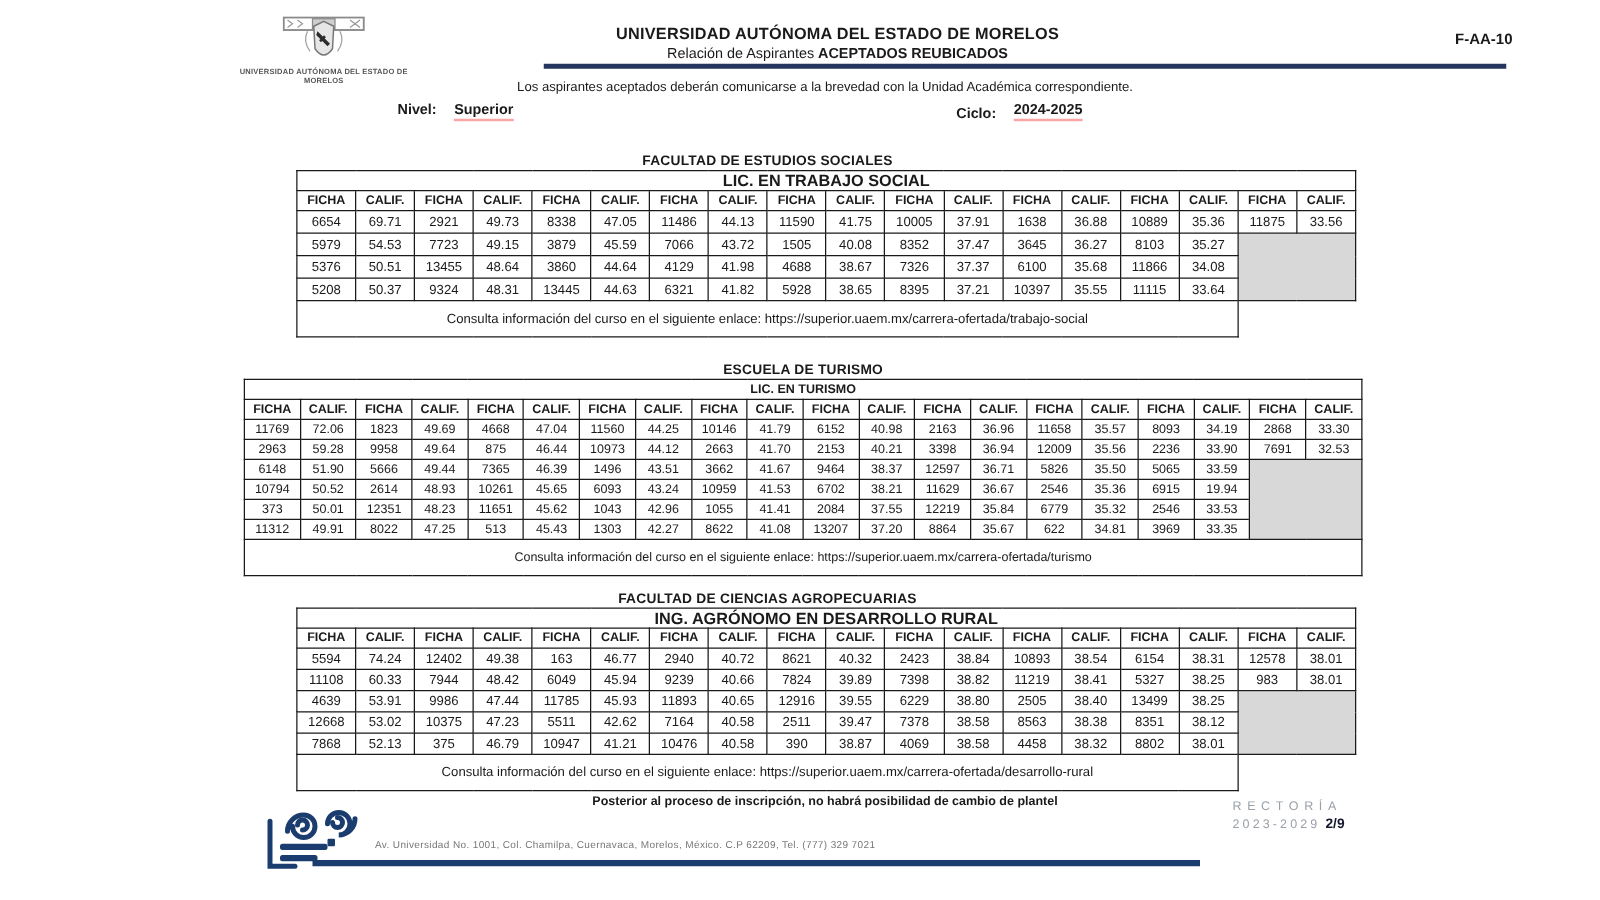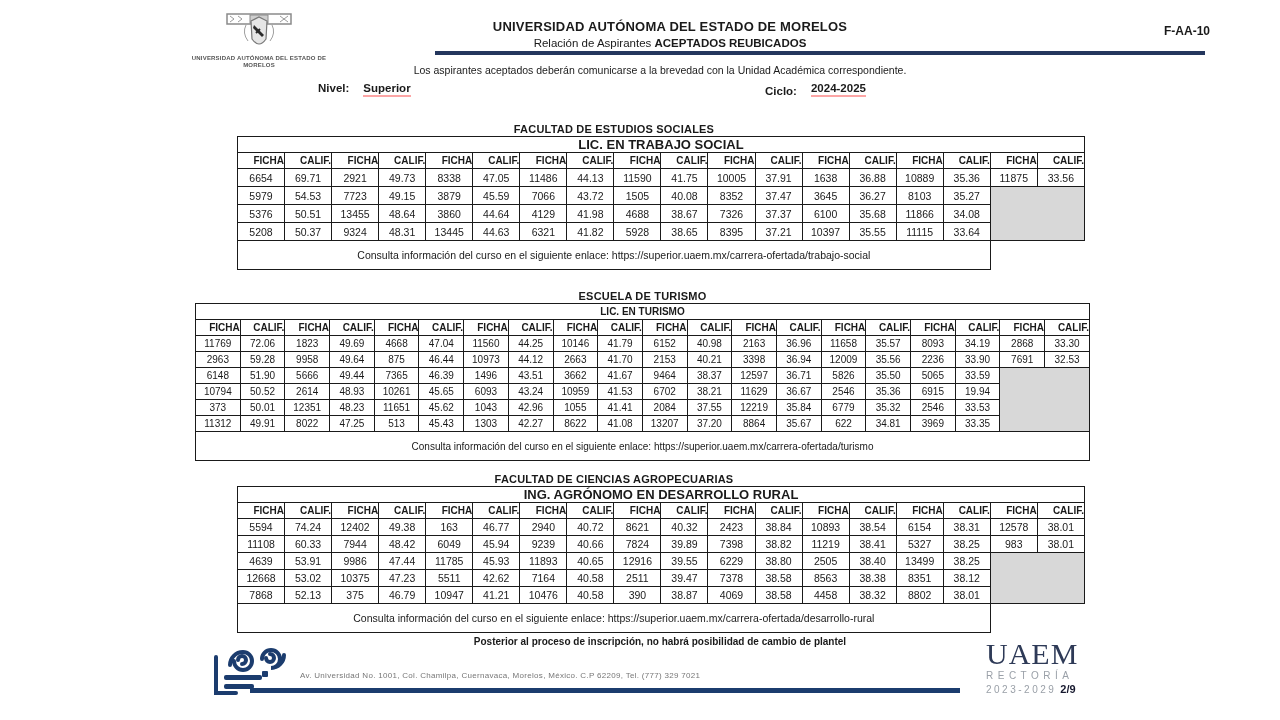--- a/index.html
+++ b/index.html
@@ -31,21 +31,21 @@
   .fac-title{font-size:11px;font-weight:bold;text-align:center;line-height:14px;letter-spacing:.2px;}
   #tbl0 .fac-title,#tbl2 .fac-title{width:754px;}
   #tbl1 .fac-title{width:895px;}
   .acc-table{border-collapse:collapse;table-layout:fixed;}
   #tbl0 .acc-table,#tbl2 .acc-table{width:848px;}
   #tbl1 .acc-table{width:895px;border-radius:16px;}
   .acc-table td,.acc-table th{border:1px solid #1a1a1a;text-align:center;padding:0;
     font-size:10.5px;overflow:hidden;white-space:nowrap;}
   #tbl1 .acc-table td,#tbl1 .acc-table th{font-size:10px;}
   .acc-table .program{font-weight:bold;font-size:13px;height:15px;}
-  .acc-table th{font-weight:bold;font-size:10px;height:15px;text-align:right;}
+  .acc-table th{font-weight:bold;font-size:10px;height:15px;}
   #tbl0 .acc-table td.datacell{height:17px;}
   #tbl1 .acc-table td.datacell{height:15px;}
   #tbl2 .acc-table td.datacell{height:16px;}
   .acc-table td.linkrow{height:28px;font-size:10.5px;font-weight:normal;}
   .acc-table td.grayblock{background:#d8d8d8;}
   .acc-table td.ghost{border:none;background:#ffffff;}
 
   
   .footer-note{position:absolute;left:340px;top:636px;width:640px;text-align:center;
     font-size:10px;font-weight:bold;}
@@ -570,20 +570,19 @@
     <g fill="#1b3c6e">
       <rect x="14" y="28" width="38" height="5" rx="2"></rect>
       <rect x="14" y="37" width="30" height="5" rx="2"></rect>
       <rect x="52" y="24" width="6" height="6" rx="1"></rect>
     </g>
   </svg>
   <div class="address">Av. Universidad No. 1001, Col. Chamilpa, Cuernavaca, Morelos, México. C.P 62209, Tel. (777) 329 7021</div>
   <div class="bottom-rule"></div>
 
   <div class="brand">
-    <div class="brand-word">UAEM</div>
     <div class="brand-sub">RECTORÍA</div>
     <div class="brand-years">
       <span>2023-2029</span><b>2/9</b>
     </div>
   </div>
 
 </div>
 
 </body></html>

